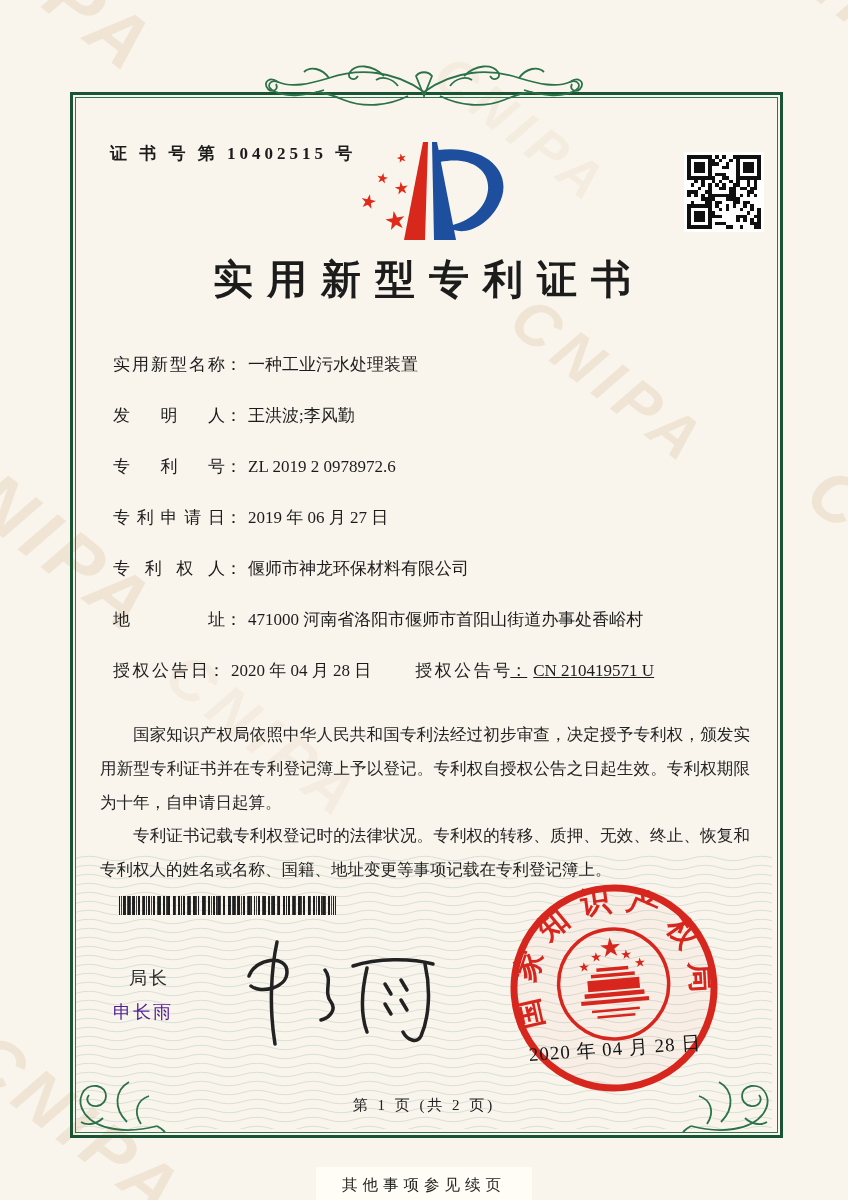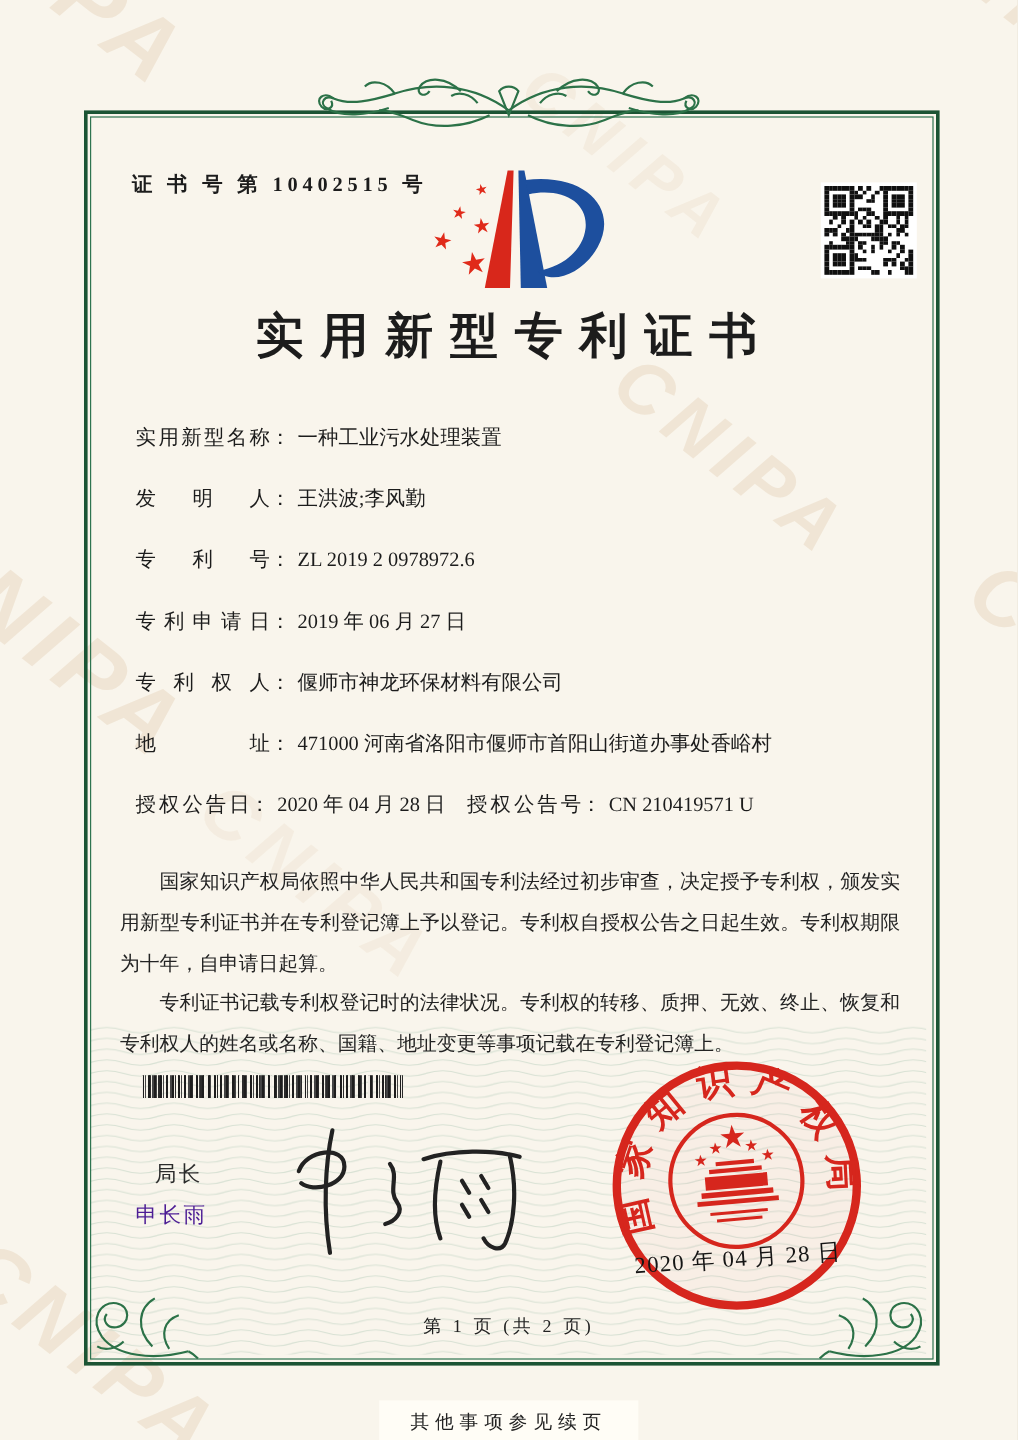--- a/index.html
+++ b/index.html
@@ -27,21 +27,21 @@
   .qr-grid div.d{background:#101010;}
   .title{position:absolute;left:0;right:0;top:252px;text-align:center;font-size:40px;
          font-weight:700;letter-spacing:14px;z-index:3;margin-left:10px;}
   
   .fields{position:absolute;left:113px;top:352px;width:580px;font-size:17px;z-index:3;}
   .frow{margin-bottom:25px;line-height:26px;white-space:nowrap;}
   .lbl{display:inline-block;width:112px;text-align:justify;text-align-last:justify;
        vertical-align:top;}
   .val{margin-left:6px;}
   .grant{display:flex;}
-  .grant .g2{margin-left:18px;}
+  .grant .g2{margin-left:44px;text-decoration:underline;}
   .grant .lbl{width:95px;}
   
   .body-text{position:absolute;left:100px;top:698px;width:650px;font-size:16.5px;
              line-height:2.05;text-align:justify;z-index:3;color:#232323;margin-top:20px;}
   .body-text p{margin:0;text-indent:2em;}
   
   .barcode{position:absolute;left:118px;top:896px;width:218px;height:19px;z-index:3;
     background:
       repeating-linear-gradient(90deg,rgba(250,246,238,.95) 0 1px,transparent 1px 27px),
       repeating-linear-gradient(90deg,#1d1d1d 0 2px,transparent 2px 5px),

